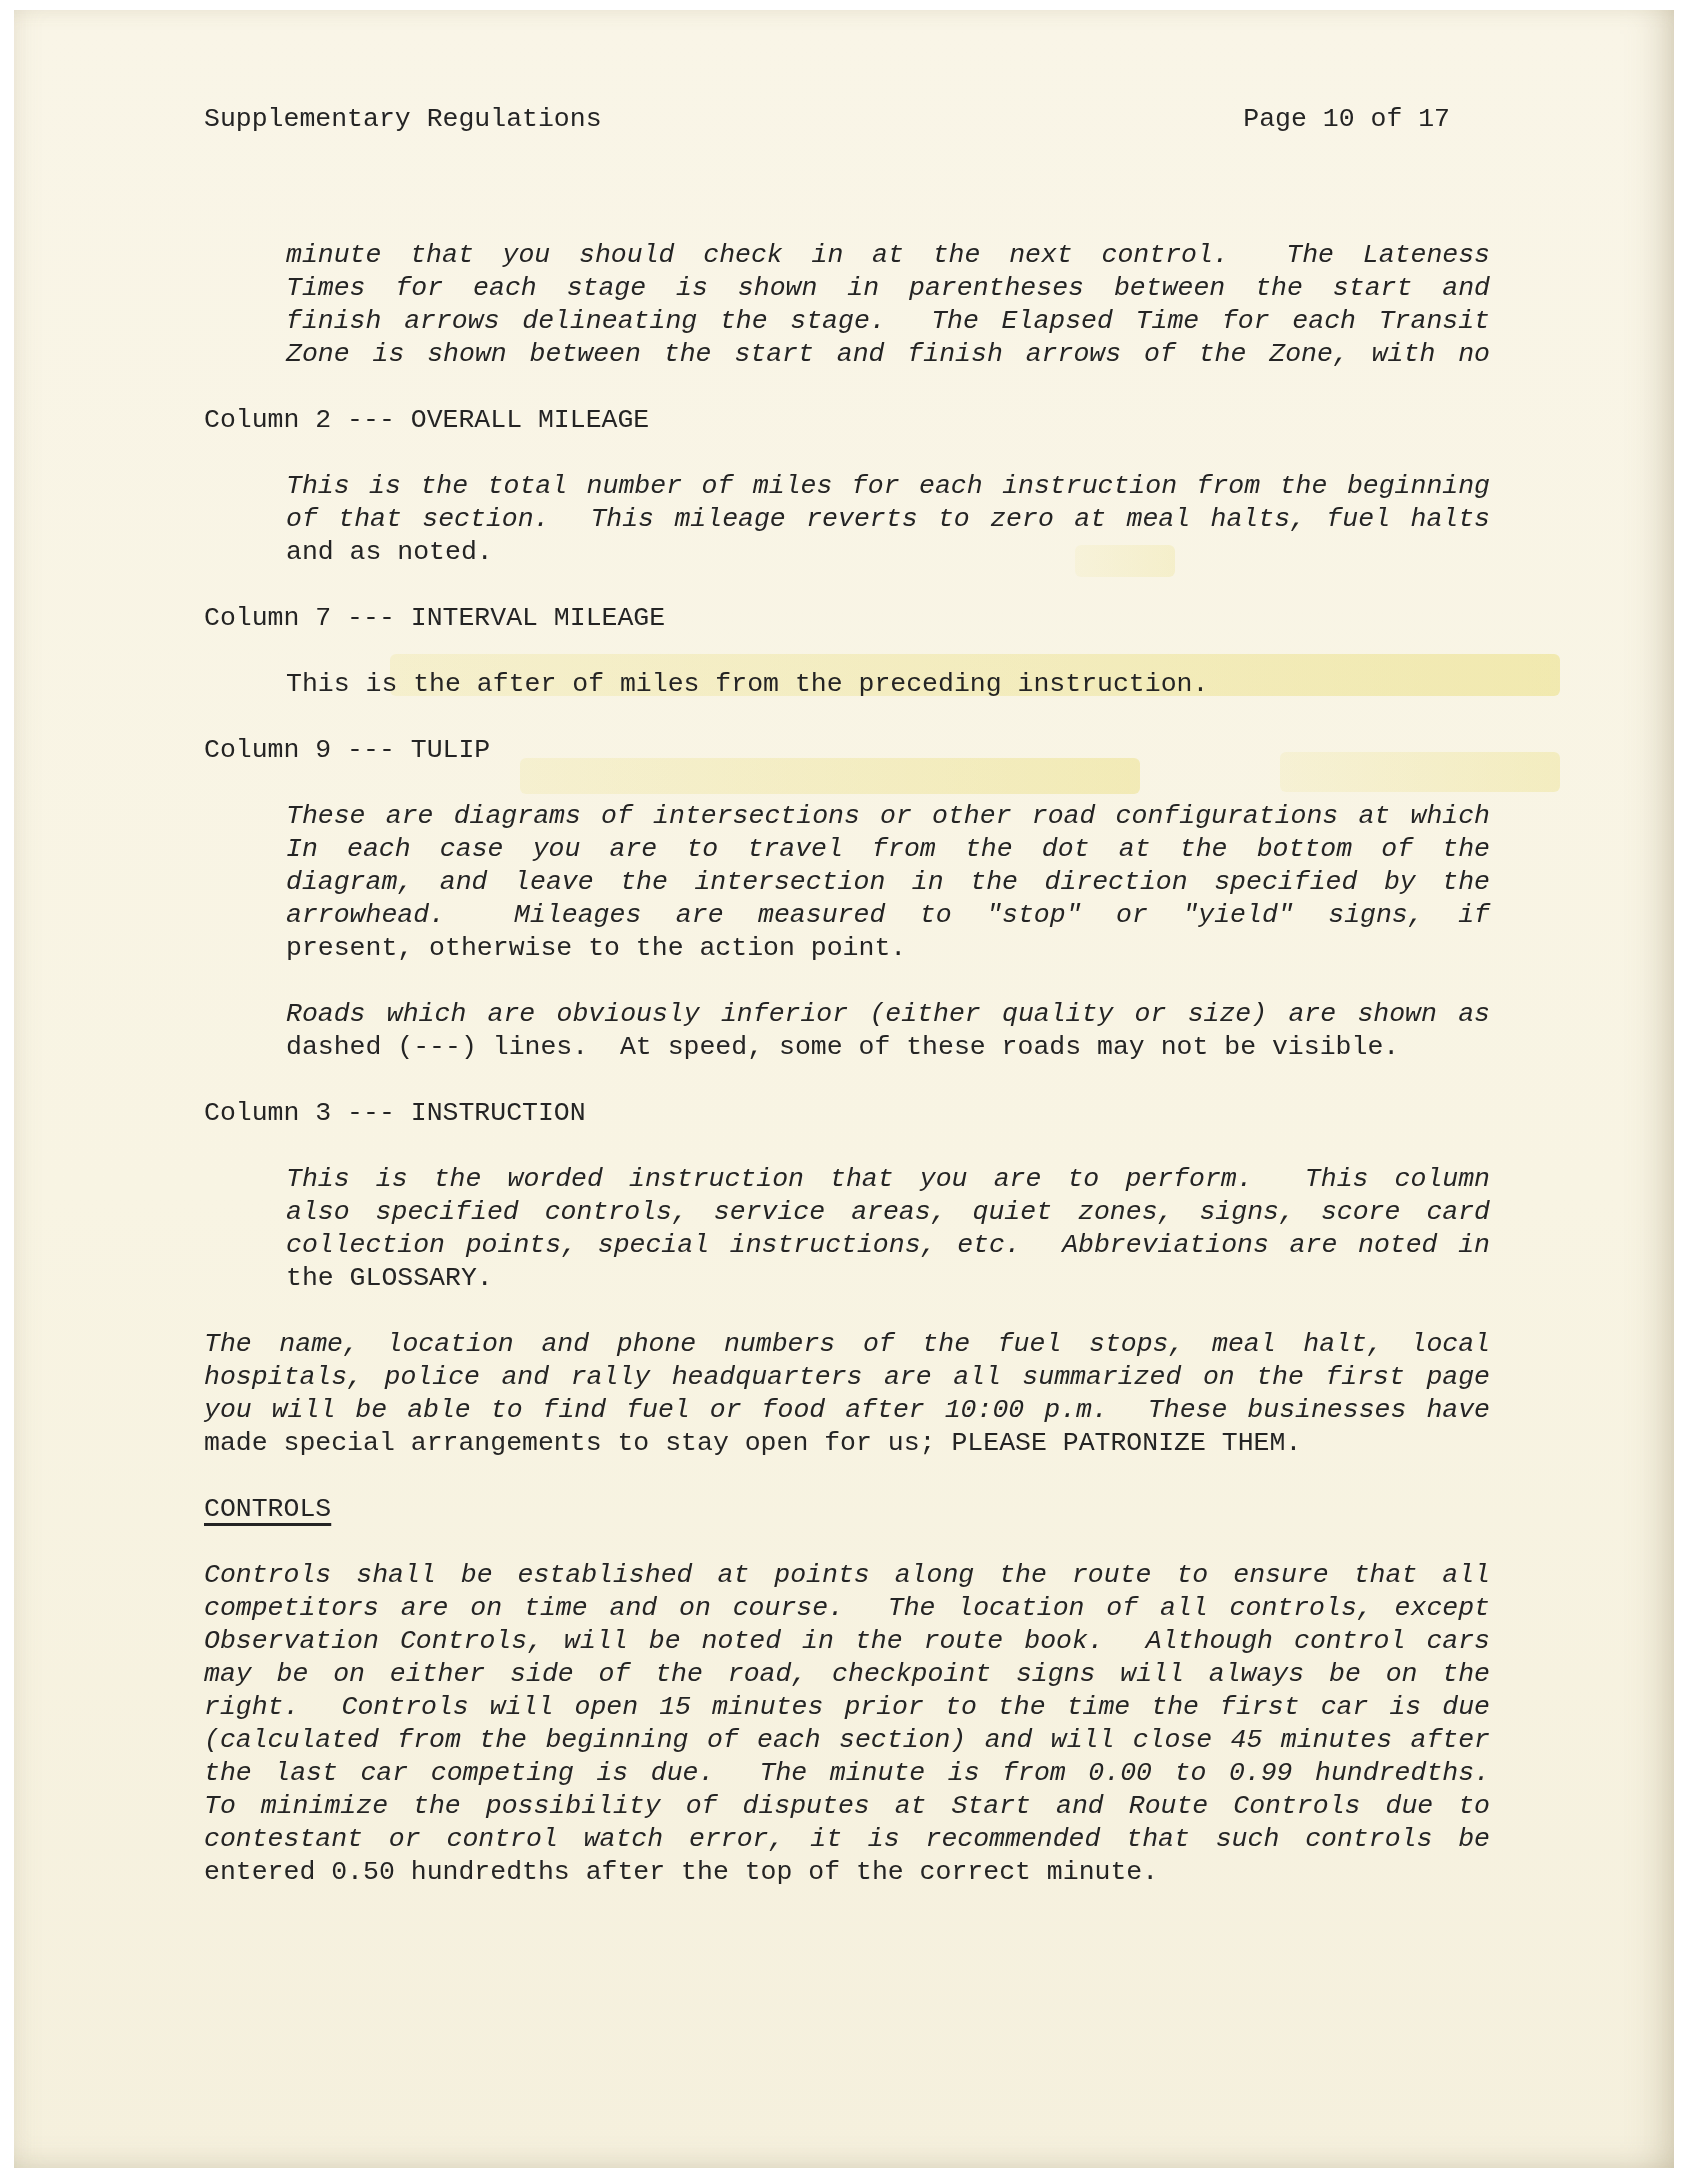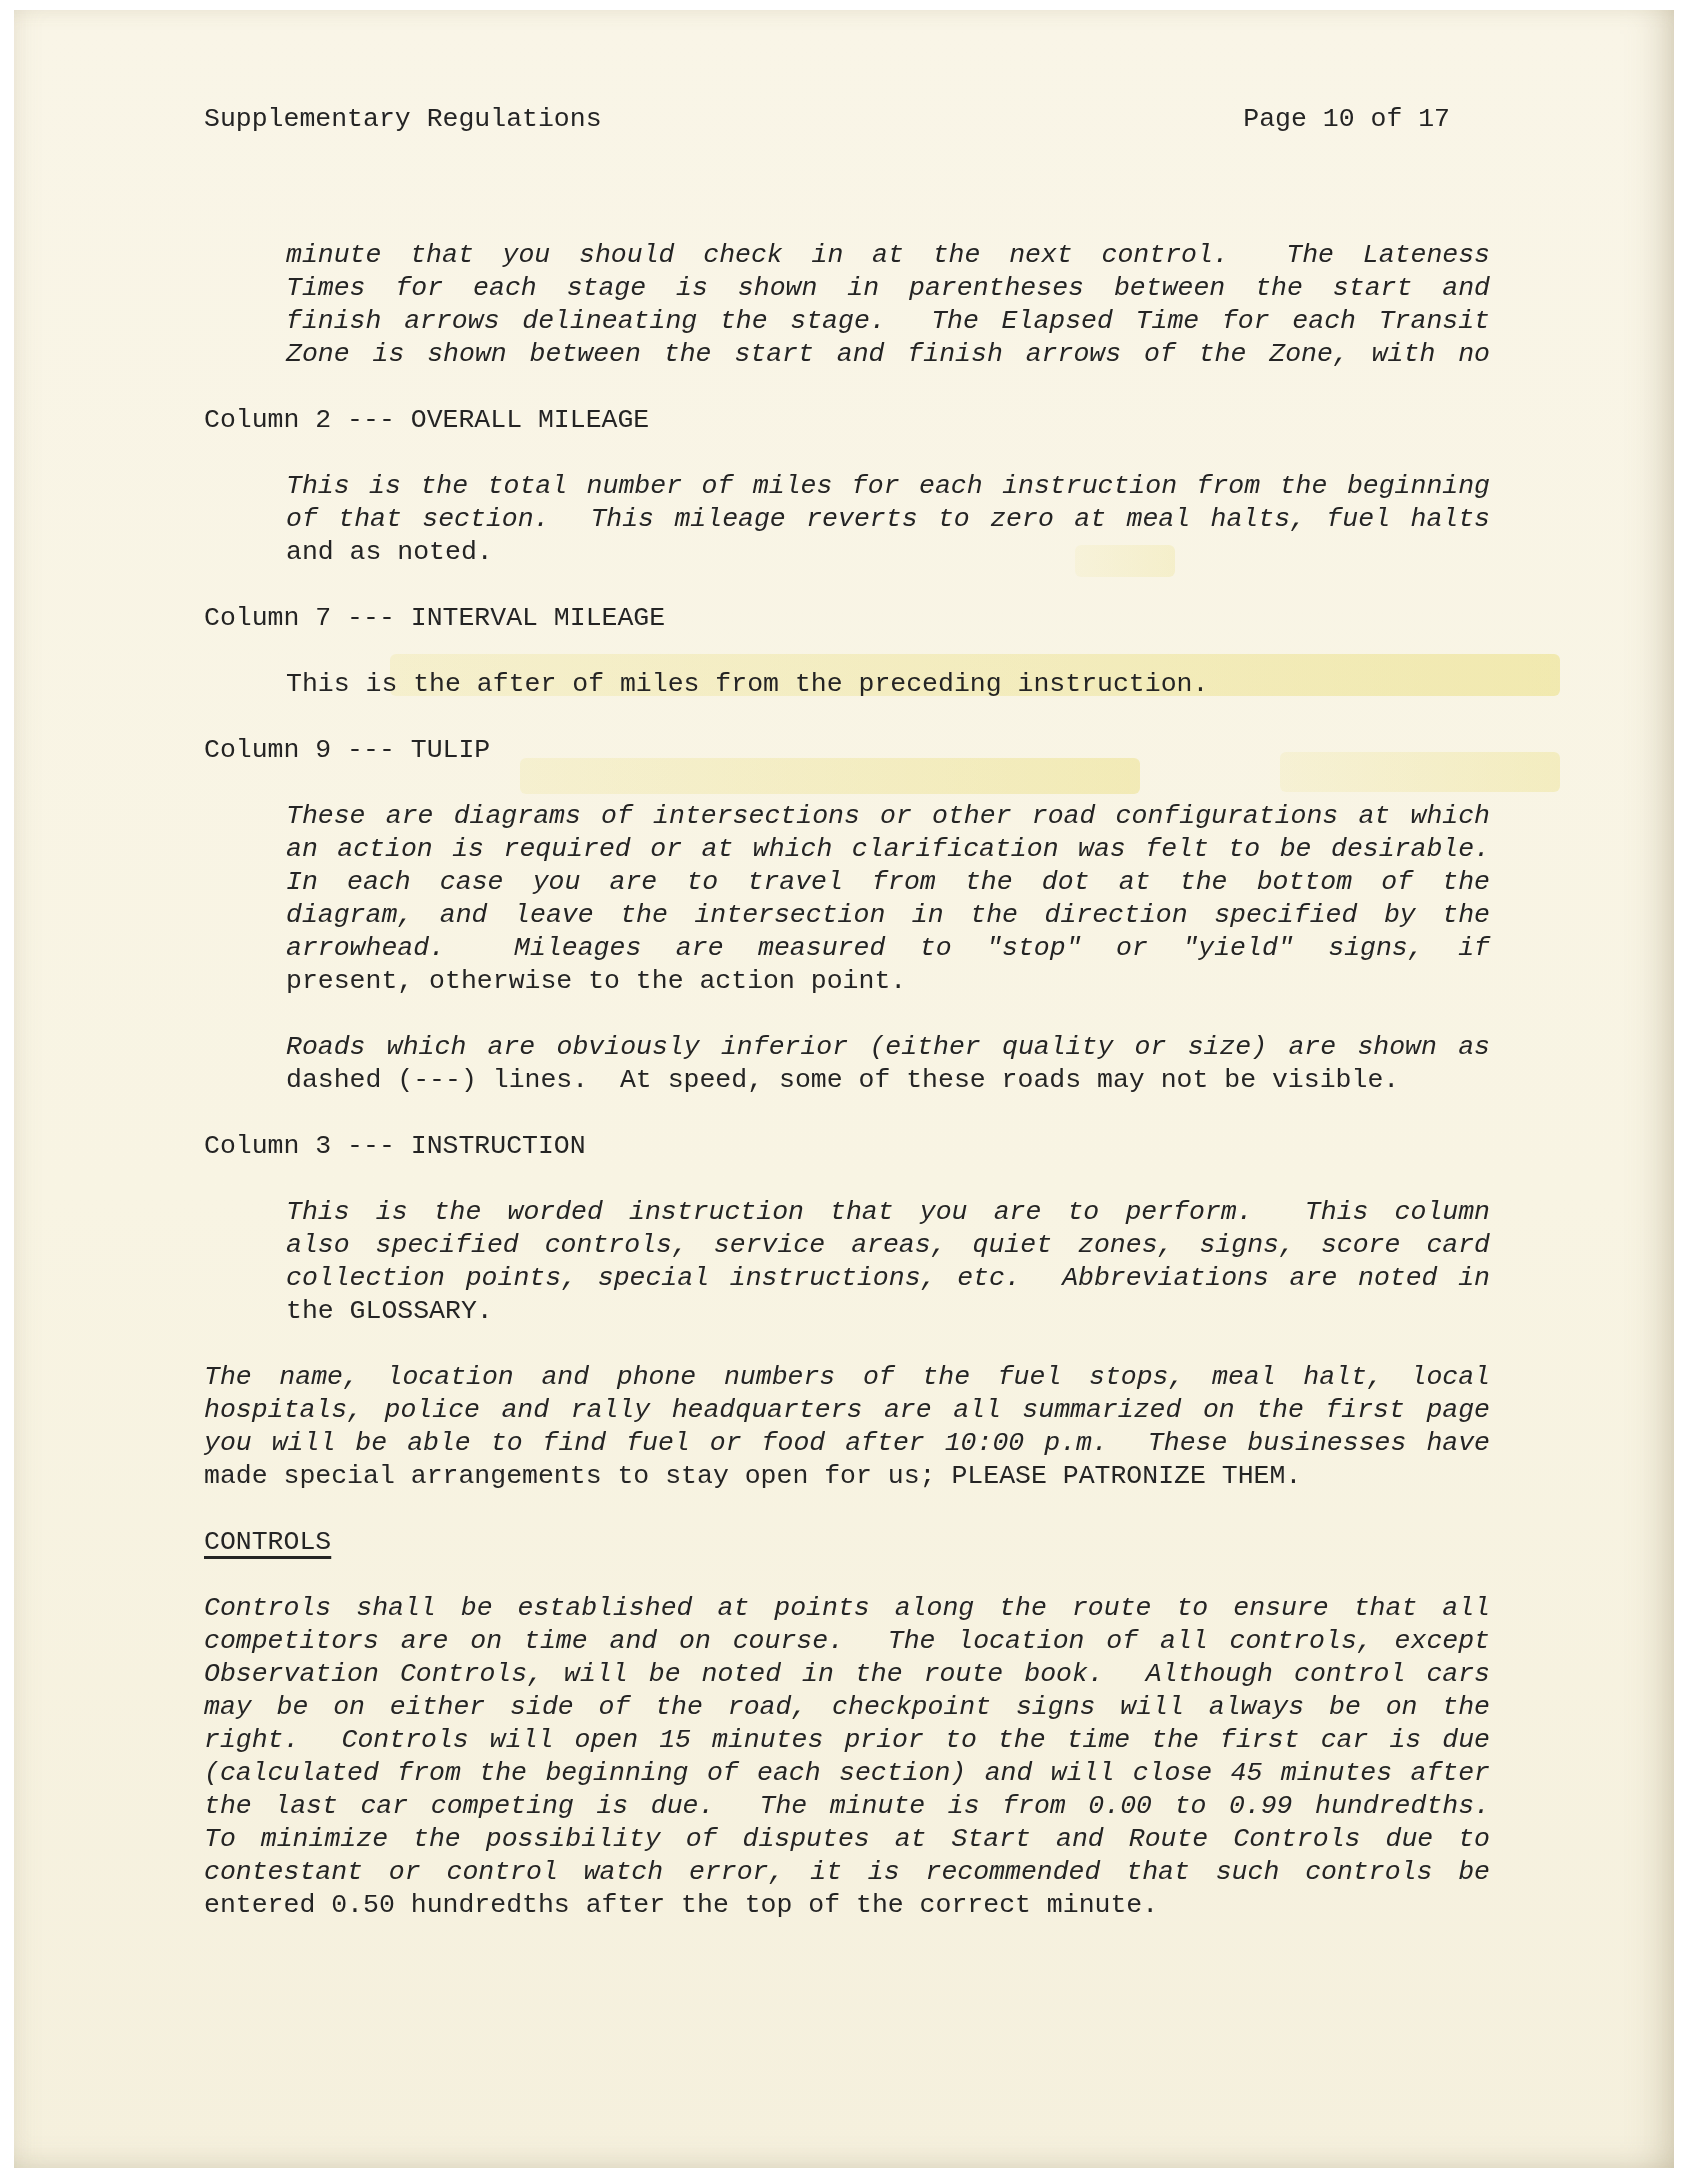--- a/index.html
+++ b/index.html
@@ -71,21 +71,20 @@
           <div class="line jl">of that section.&nbsp; This mileage reverts to zero at meal halts, fuel halts</div>
           <div class="line">and as noted.</div>
         </div>
         <div class="blk heading"><span>Column 7 --- INTERVAL MILEAGE</span></div>
         <div class="blk para indent">
           <div class="line">This is the after of miles from the preceding instruction.</div>
         </div>
         <div class="blk heading"><span>Column 9 --- TULIP</span></div>
         <div class="blk para indent">
           <div class="line jl">These are diagrams of intersections or other road configurations at which</div>
-          <div class="line jl">an action is required or at which clarification was felt to be desirable.</div>
           <div class="line jl">In each case you are to travel from the dot at the bottom of the</div>
           <div class="line jl">diagram, and leave the intersection in the direction specified by the</div>
           <div class="line jl">arrowhead.&nbsp; Mileages are measured to "stop" or "yield" signs, if</div>
           <div class="line">present, otherwise to the action point.</div>
         </div>
         <div class="blk para indent">
           <div class="line jl">Roads which are obviously inferior (either quality or size) are shown as</div>
           <div class="line">dashed (---) lines.&nbsp; At speed, some of these roads may not be visible.</div>
         </div>
         <div class="blk heading"><span>Column 3 --- INSTRUCTION</span></div>

